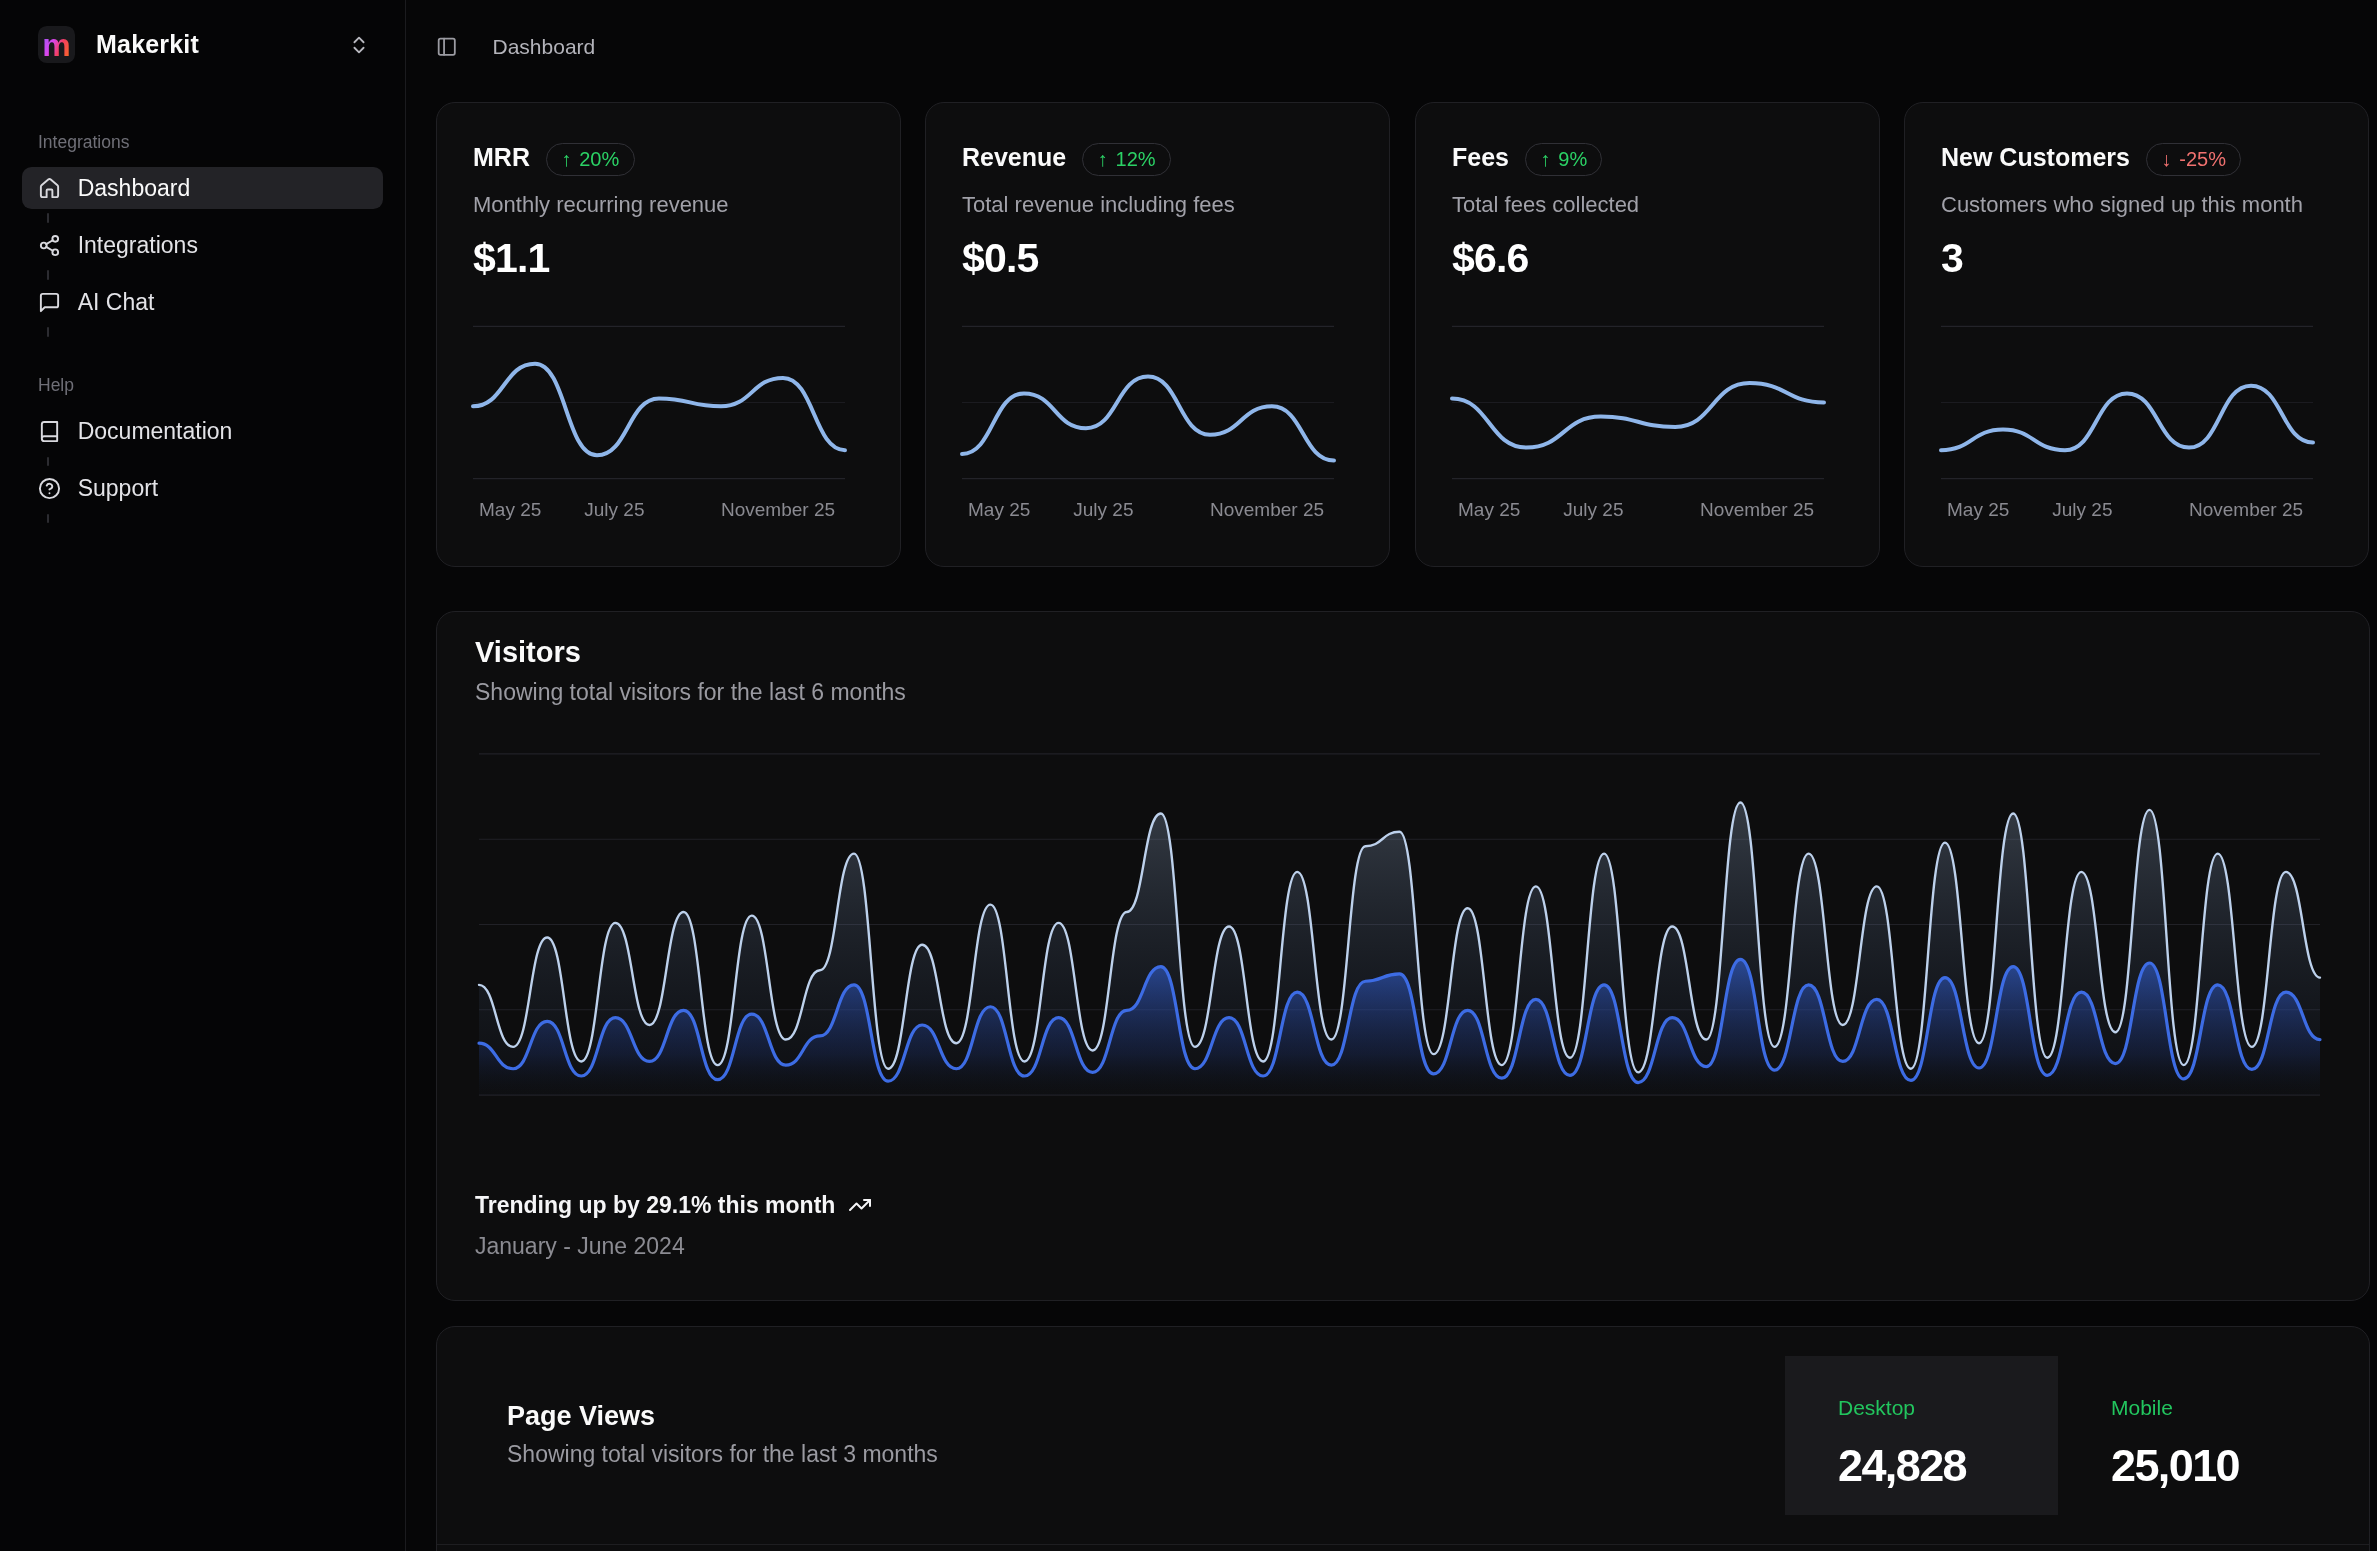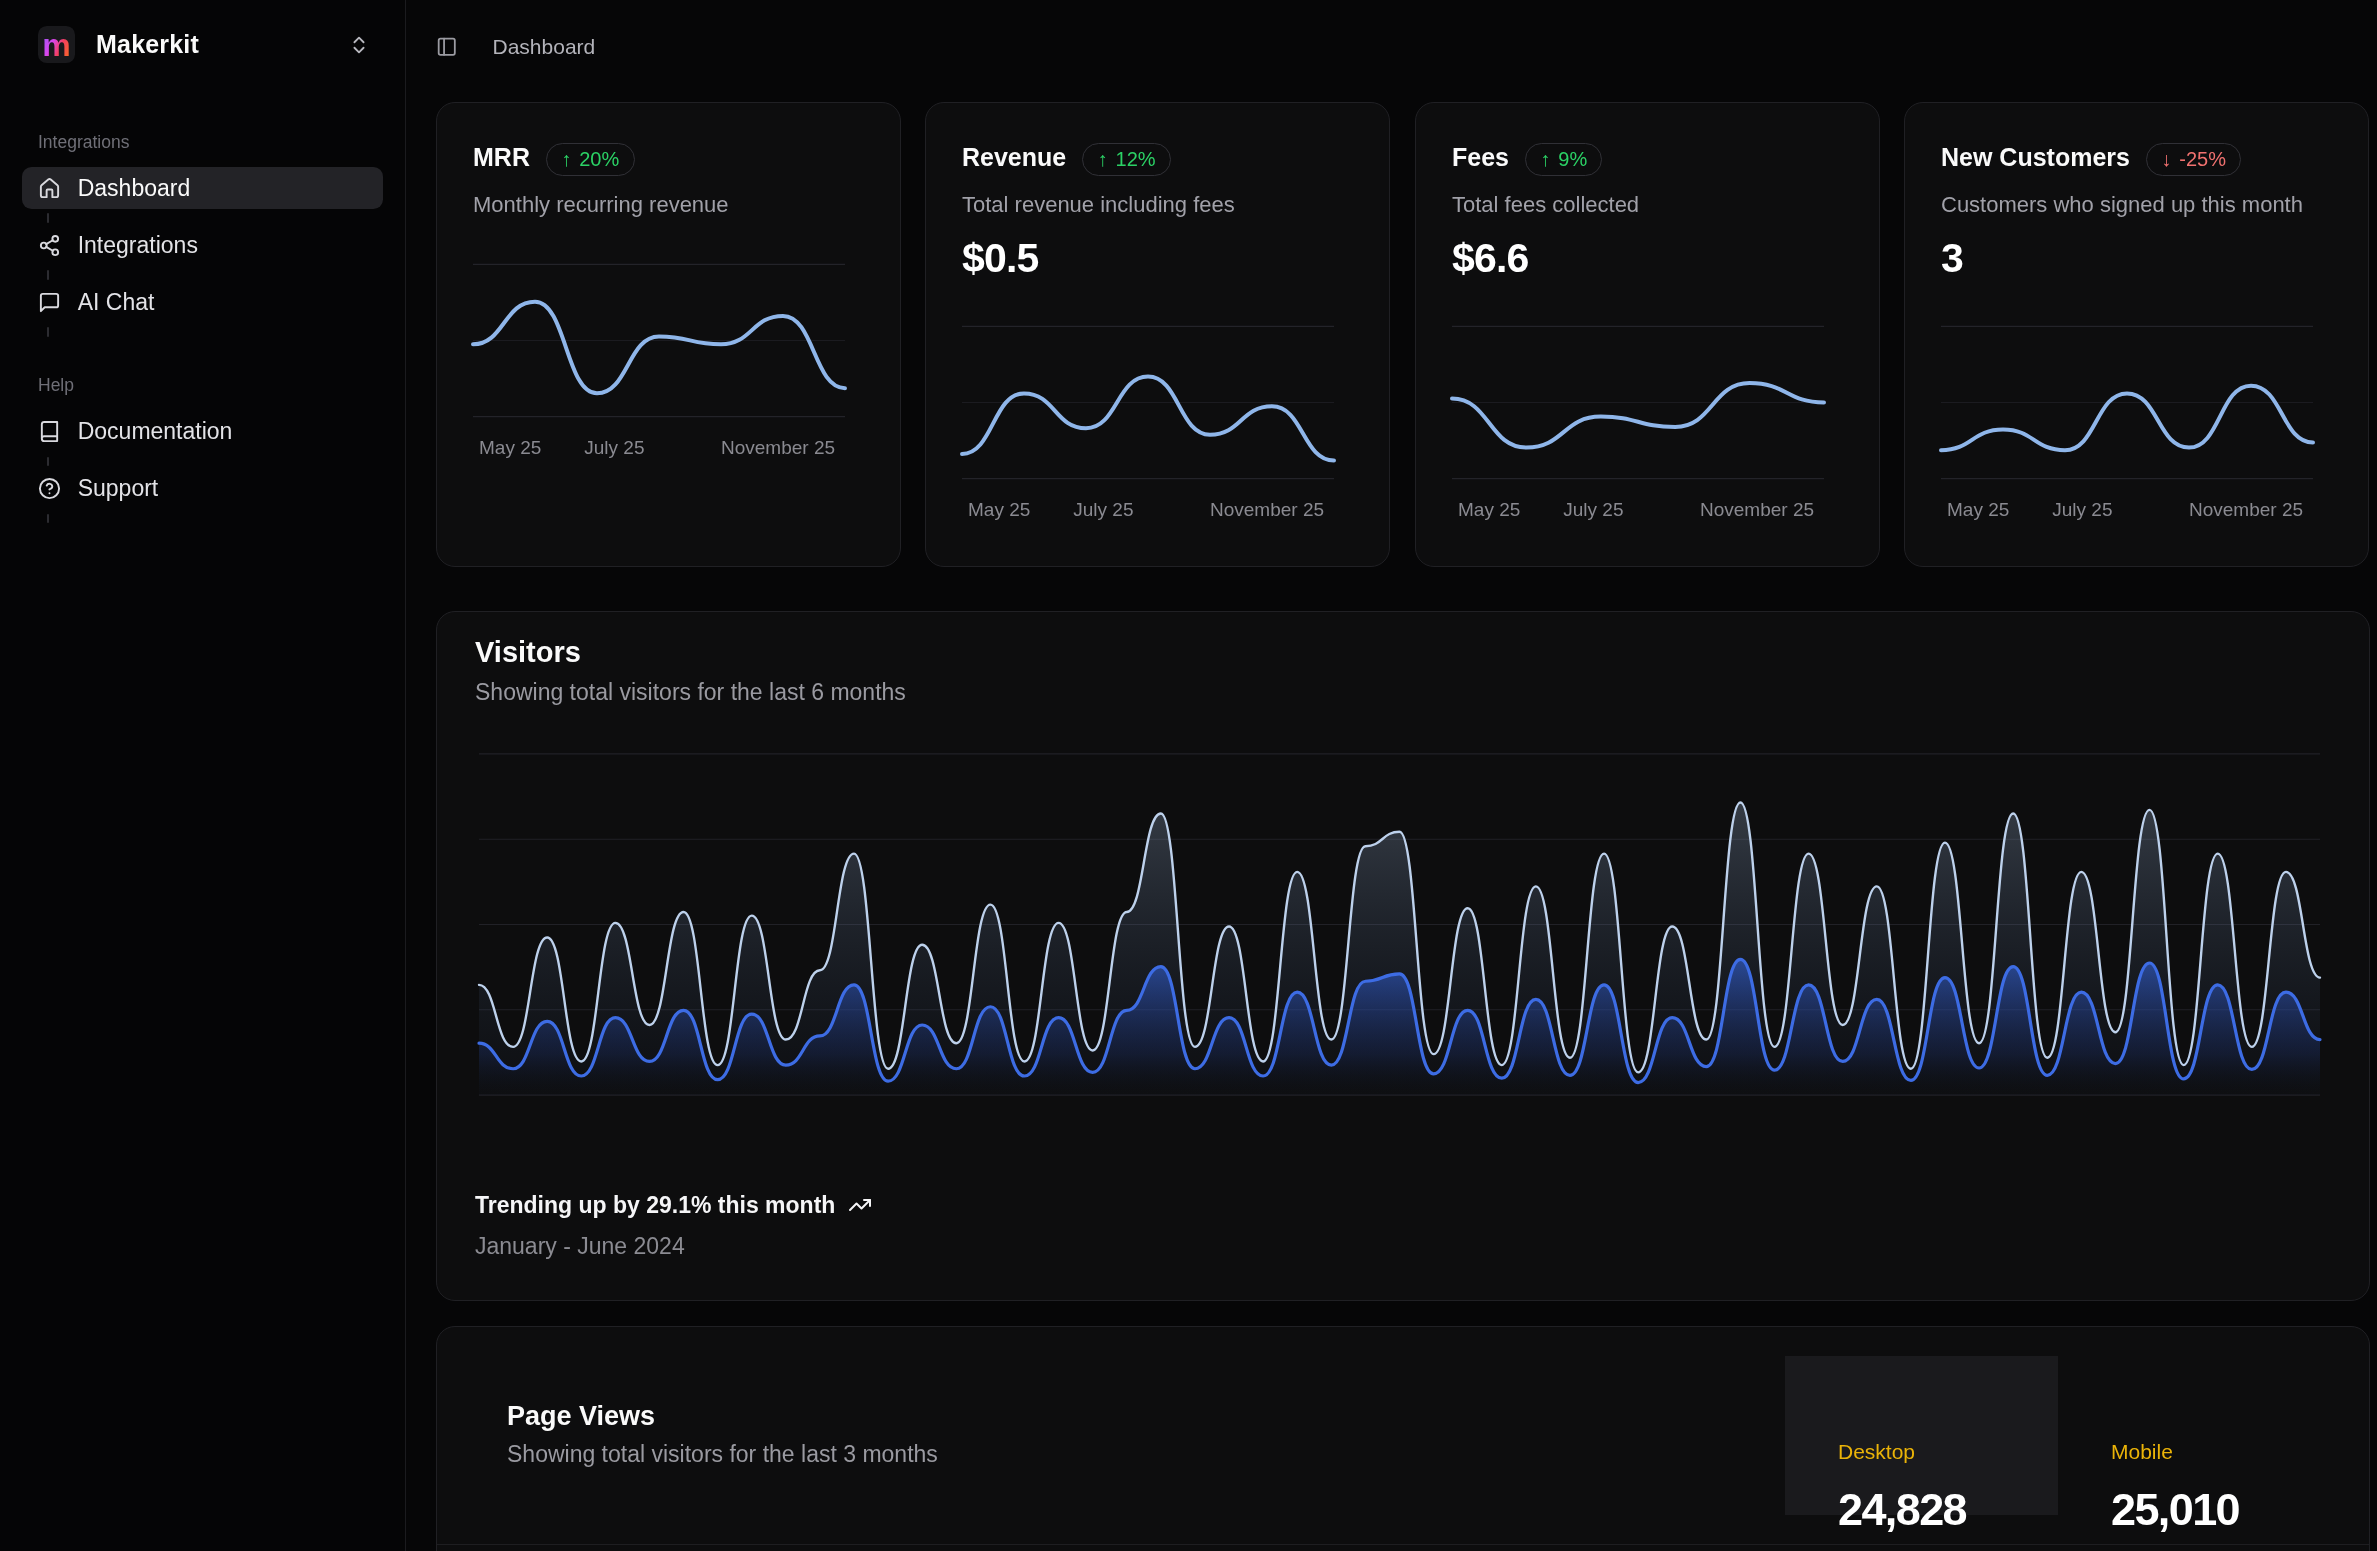--- a/index.html
+++ b/index.html
@@ -67,21 +67,21 @@
   .vis-foot-sub { position:absolute; left:38px; top:618px; font-size:23px; color:#8b8b92; line-height:32px; }
   .trend-ic { color:#f5f5f7; display:flex; }
 
   
   .pv-card { left:436px; top:1326px; width:1934px; height:446px; }
   .pv-title { position:absolute; left:70px; top:71px; font-size:27px; font-weight:600; color:#fafafa; line-height:37px; }
   .pv-sub { position:absolute; left:70px; top:111px; font-size:23px; color:#9a9aa1; line-height:32px; }
   .pv-toggles { position:absolute; left:1348px; top:29px; display:flex; }
   .pv-toggle { width:273px; height:159px; padding:41px 0 0 53px; cursor:pointer; }
   .pv-toggle.active { background:#1a1a1d; }
-  .pv-label { font-size:21px; color:#eab308; line-height:22px;margin-top:44px; }
+  .pv-label { font-size:21px; color:#22c55e; line-height:22px; }
   .pv-value { font-size:45px; font-weight:700; color:#ffffff; letter-spacing:-1.6px; margin-top:24px; line-height:45px; }
   .pv-divider { position:absolute; left:0; right:0; top:217px; height:0.8px; background:#1e1e21; }
 </style>
 </head>
 <body>
 
 <div class="root">
 
   <aside class="sidebar">
     <div class="side-header">
@@ -172,20 +172,21 @@
 
   <div class="card stat-card" style="left:436px">
     <div class="stat-head">
       <span class="stat-title">MRR</span>
       <span class="badge up">
           <span>↑</span>
           <span>20%</span>
         </span>
     </div>
     <div class="stat-sub">Monthly recurring revenue</div>
+    <div class="stat-value">$1.1</div>
     <div class="spark-wrap">
       <svg width="372" height="155" viewBox="0 0 467 194">
           <line x1="0" y1="1.5" x2="467" y2="1.5" stroke="#232329" stroke-width="1.5"></line>
           <line x1="0" y1="97" x2="467" y2="97" stroke="#1b1b20" stroke-width="1.5"></line>
           <line x1="0" y1="192.5" x2="467" y2="192.5" stroke="#232329" stroke-width="1.5"></line>
           <path d="M 0 101.75999999999999 C 38.916666666666664 101.75999999999999, 38.916666666666664 48.30000000000001, 77.83333333333333 48.30000000000001 C 116.75 48.30000000000001, 116.75 163.32, 155.66666666666666 163.32 C 194.58333333333331 163.32, 194.58333333333331 92.04, 233.5 92.04 C 272.41666666666663 92.04, 272.41666666666663 101.75999999999999, 311.3333333333333 101.75999999999999 C 350.25 101.75999999999999, 350.25 66.12, 389.1666666666667 66.12 C 428.08333333333337 66.12, 428.08333333333337 156.84, 467 156.84" fill="none" stroke="#8fb6ea" stroke-width="5" stroke-linecap="round" stroke-linejoin="round"></path>
         </svg>
       <div class="ticks">
         <span class="tick t0">May 25</span>
         <span class="tick t1">July 25</span>

